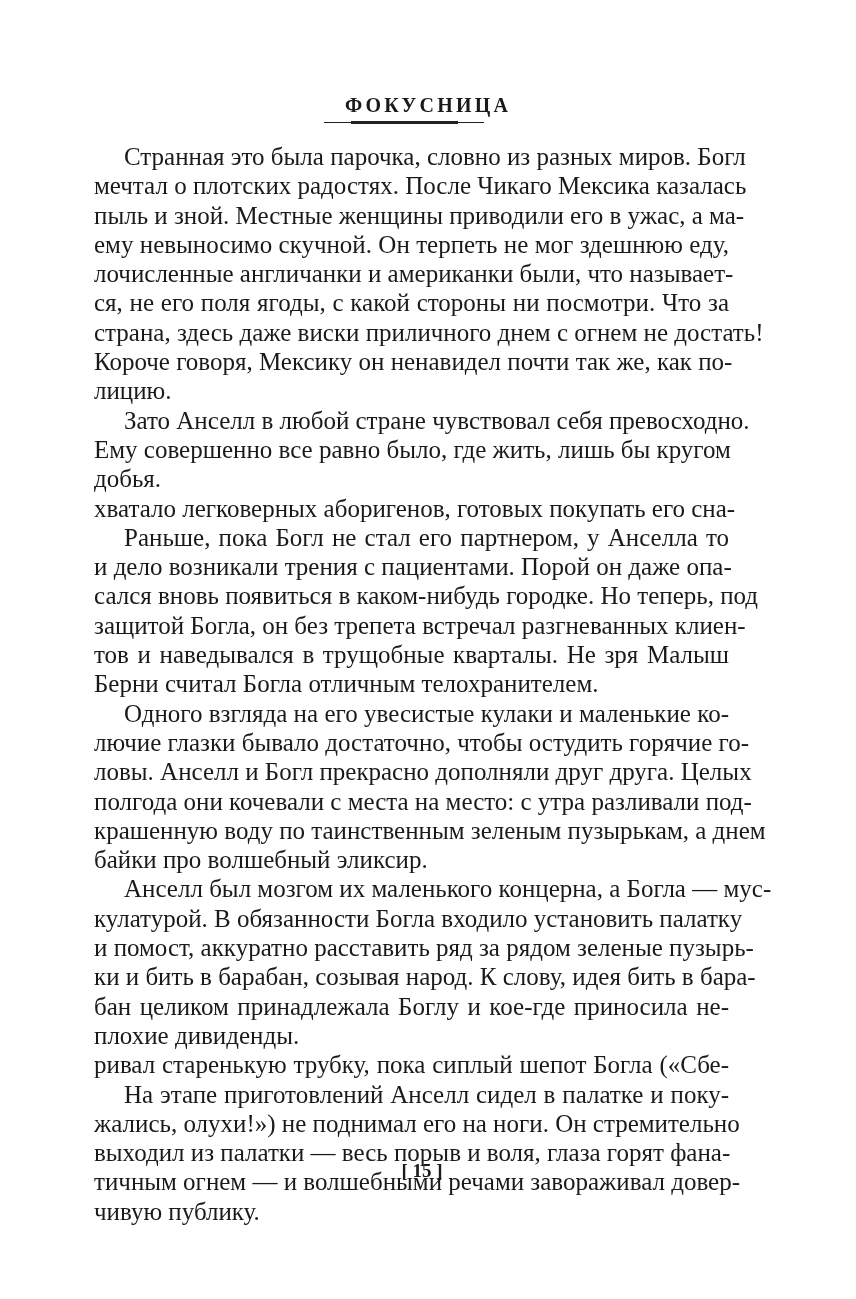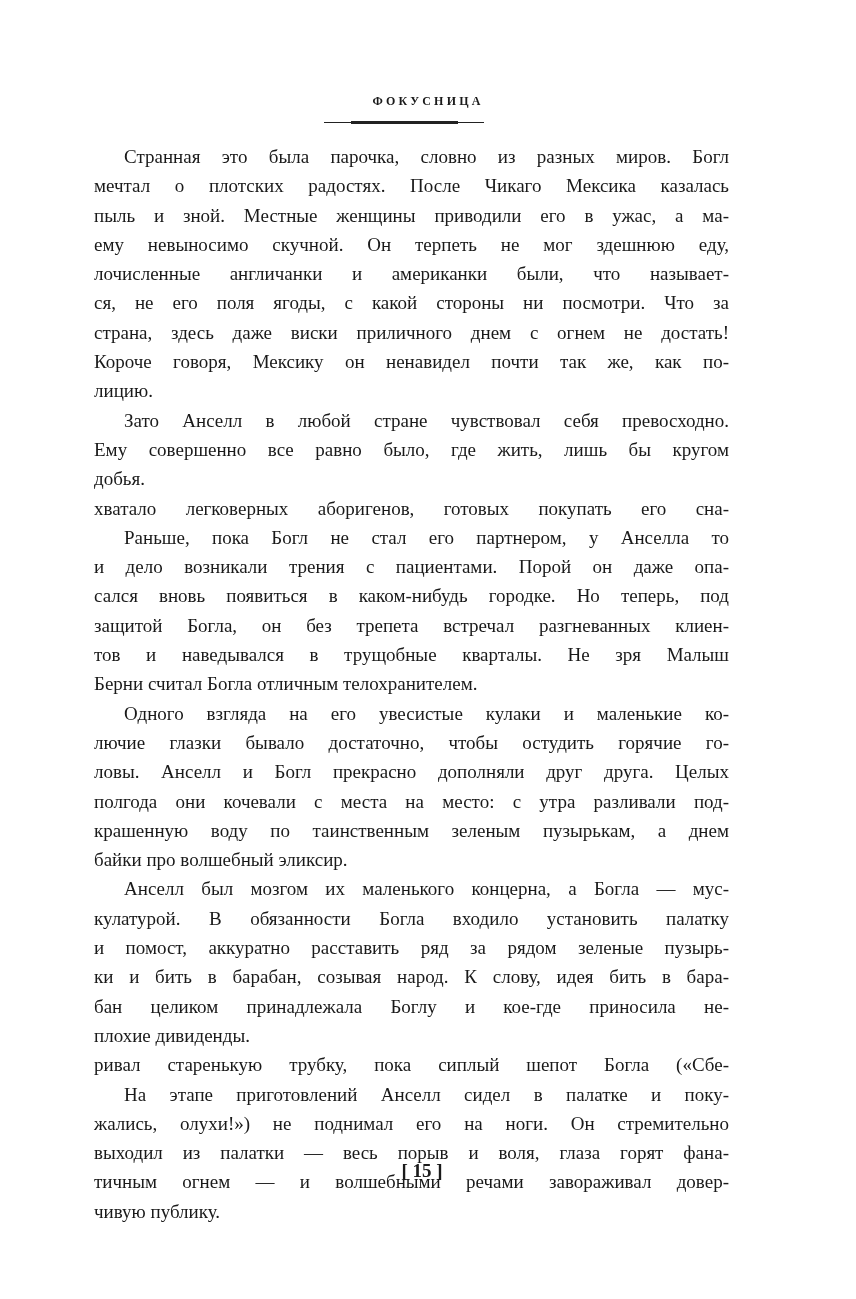--- a/index.html
+++ b/index.html
@@ -1,28 +1,28 @@
 <!DOCTYPE html>
 <html><head>
 <meta charset="utf-8">
 <style>
   html, body { margin: 0; padding: 0; background: #ffffff; }
   body { width: 856px; height: 1299px; position: relative; overflow: hidden; }
   .page { position: absolute; left: 0; top: 0; width: 856px; height: 1299px; background: #fff; }
   .running-head {
     position: absolute; left: 0; width: 856px; top: 94px; text-align: center;
     font-family: "Liberation Serif", "DejaVu Serif", serif;
-    font-weight: bold; font-size: 12px; letter-spacing: 3.2px; color: #1a1a1a;
+    font-weight: bold; font-size: 20px; letter-spacing: 3.2px; color: #1a1a1a;
   }
   .head-rule-thin { position: absolute; left: 324px; top: 122px; width: 160px; height: 1px; background: #222; }
   .head-rule-thick { position: absolute; left: 351px; top: 121px; width: 107px; height: 3px; background: #222; }
   .body-text {
     position: absolute; left: 94px; top: 142px; width: 635px;
     font-family: "Liberation Serif", "DejaVu Serif", serif;
-    font-size: 19px; line-height: 29.3px; color: #1a1a1a;
+    font-size: 25px; line-height: 29.3px; color: #1a1a1a;
   }
   .line { display: block; white-space: nowrap; text-align: justify; text-align-last: justify; height: 29.3px; }
   .line.last { text-align-last: left; }
   .line.indent { padding-left: 30px; }
   .folio {
     position: absolute; left: 0; width: 844px; top: 1160px; text-align: center;
     font-family: "Liberation Serif", "DejaVu Serif", serif; font-weight: bold; font-size: 19px; color: #1a1a1a;
   }
 </style>
 </head>

